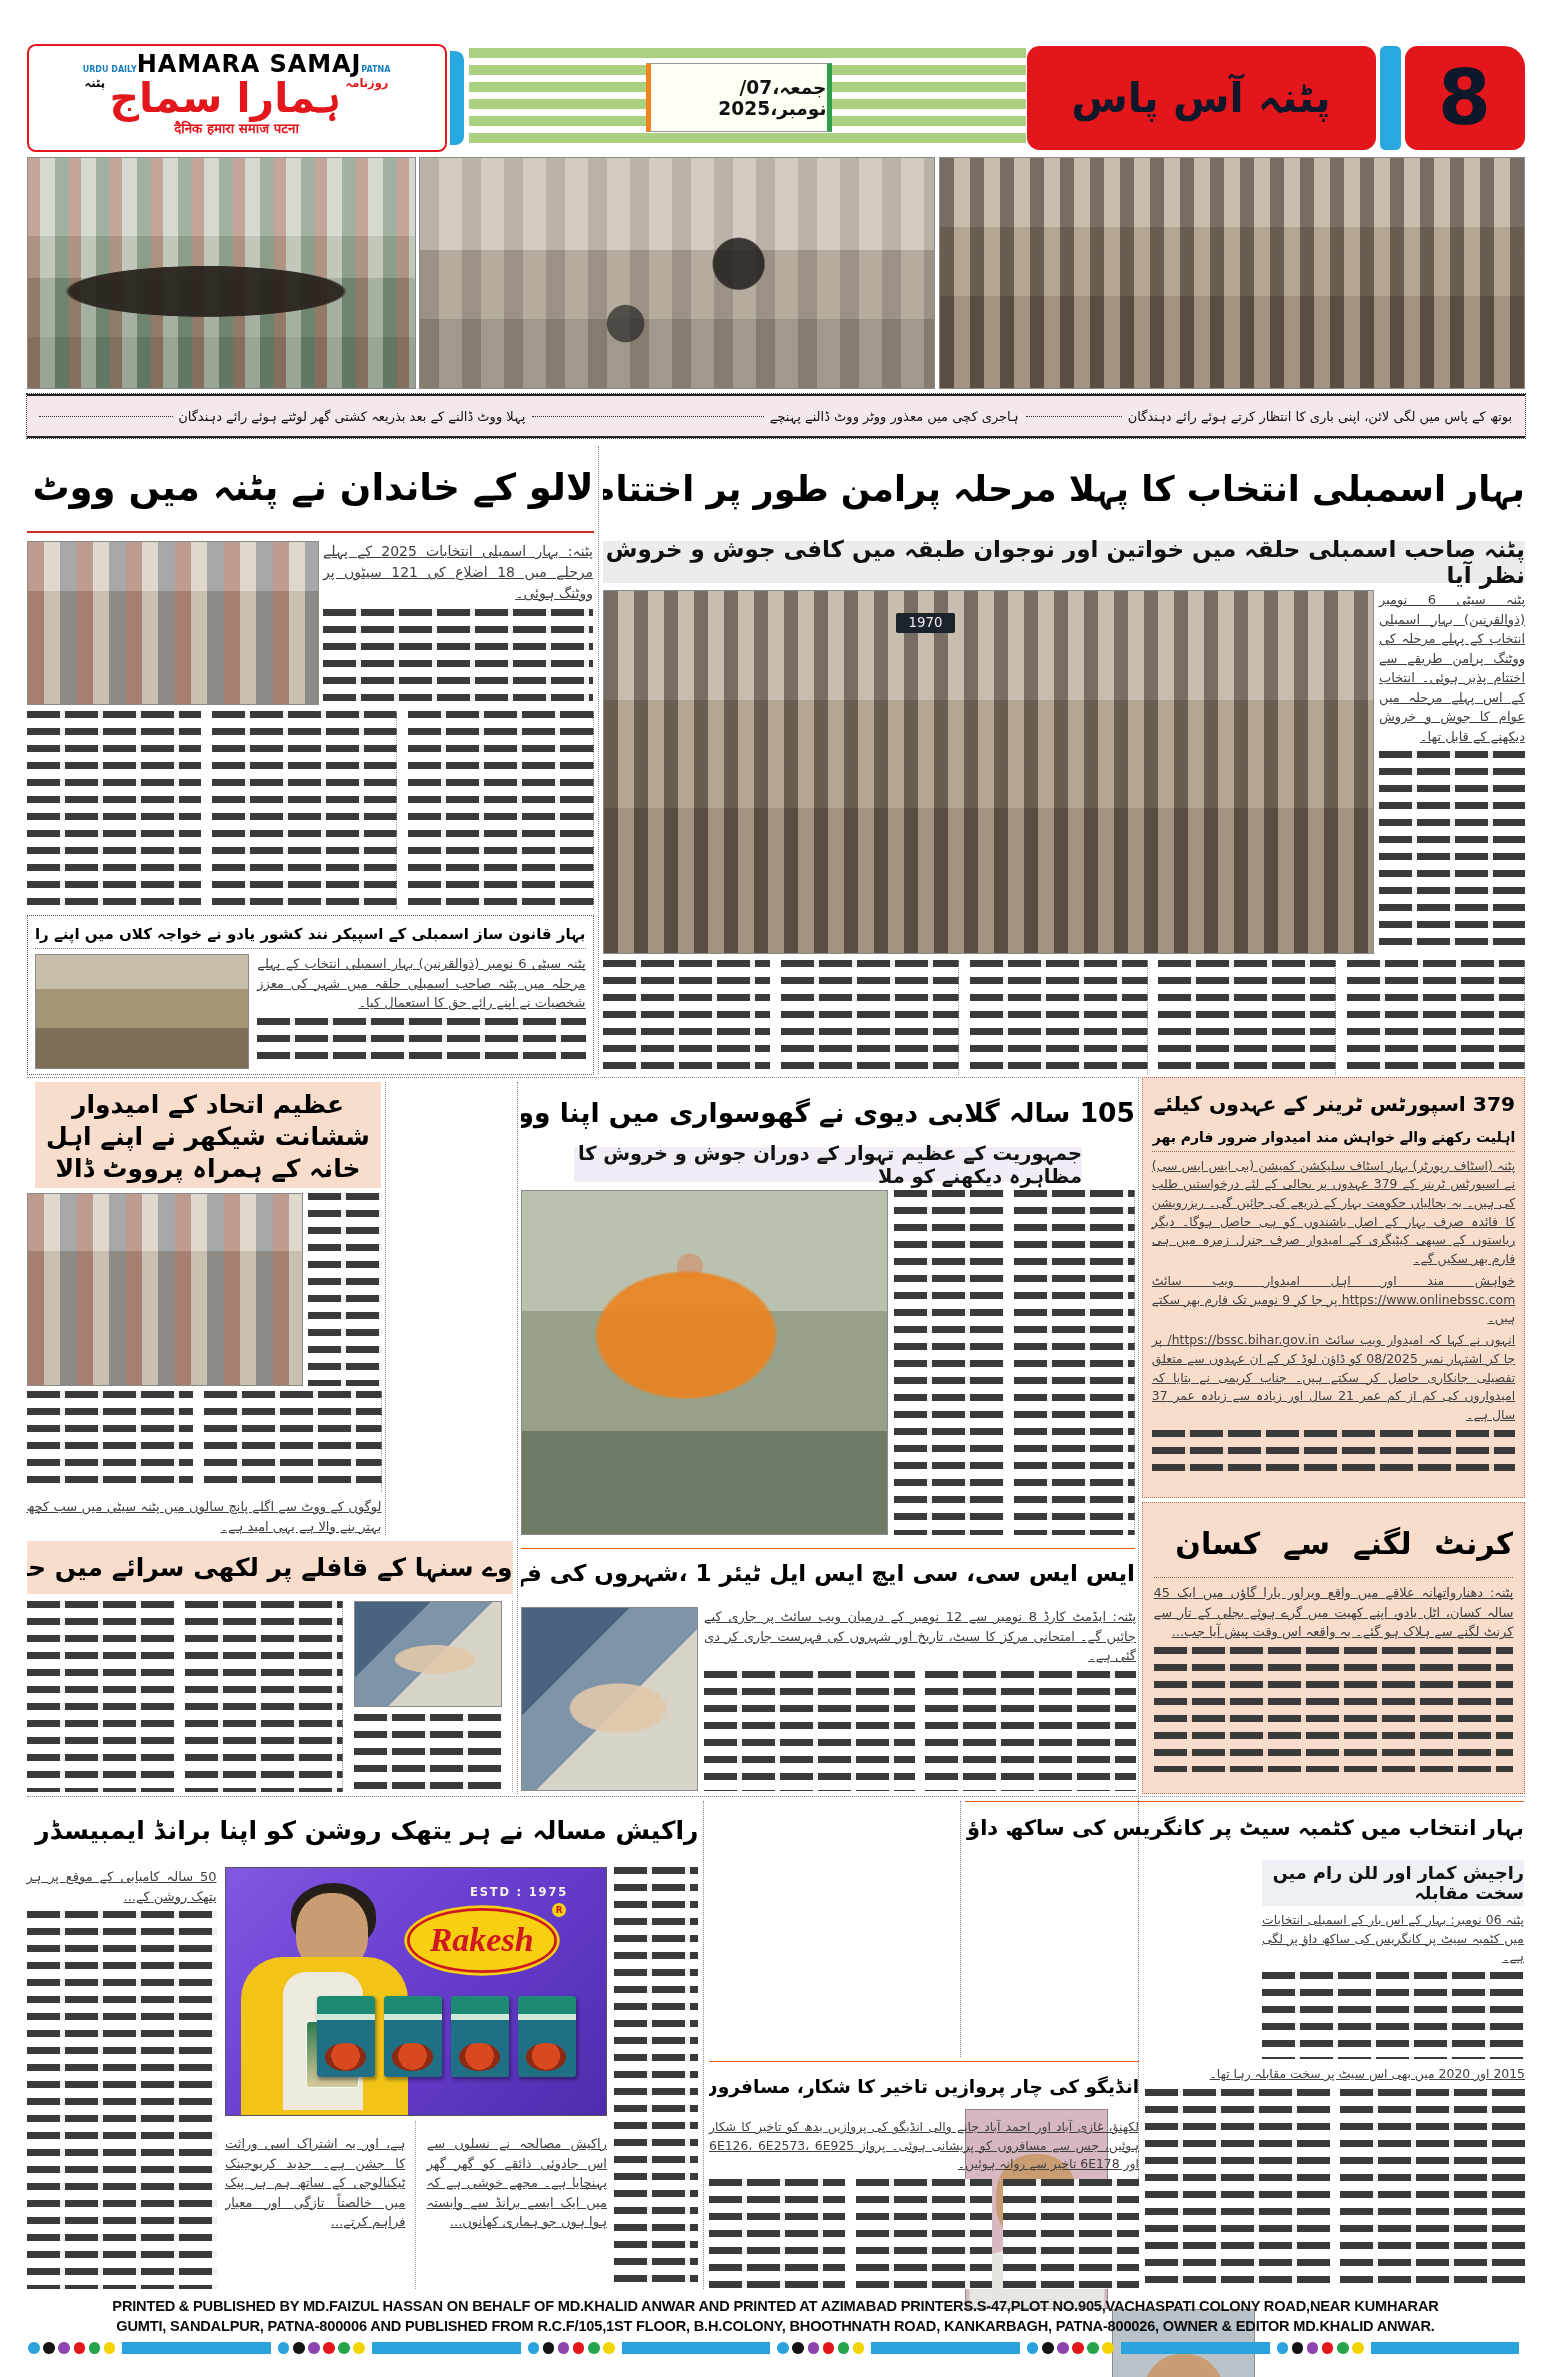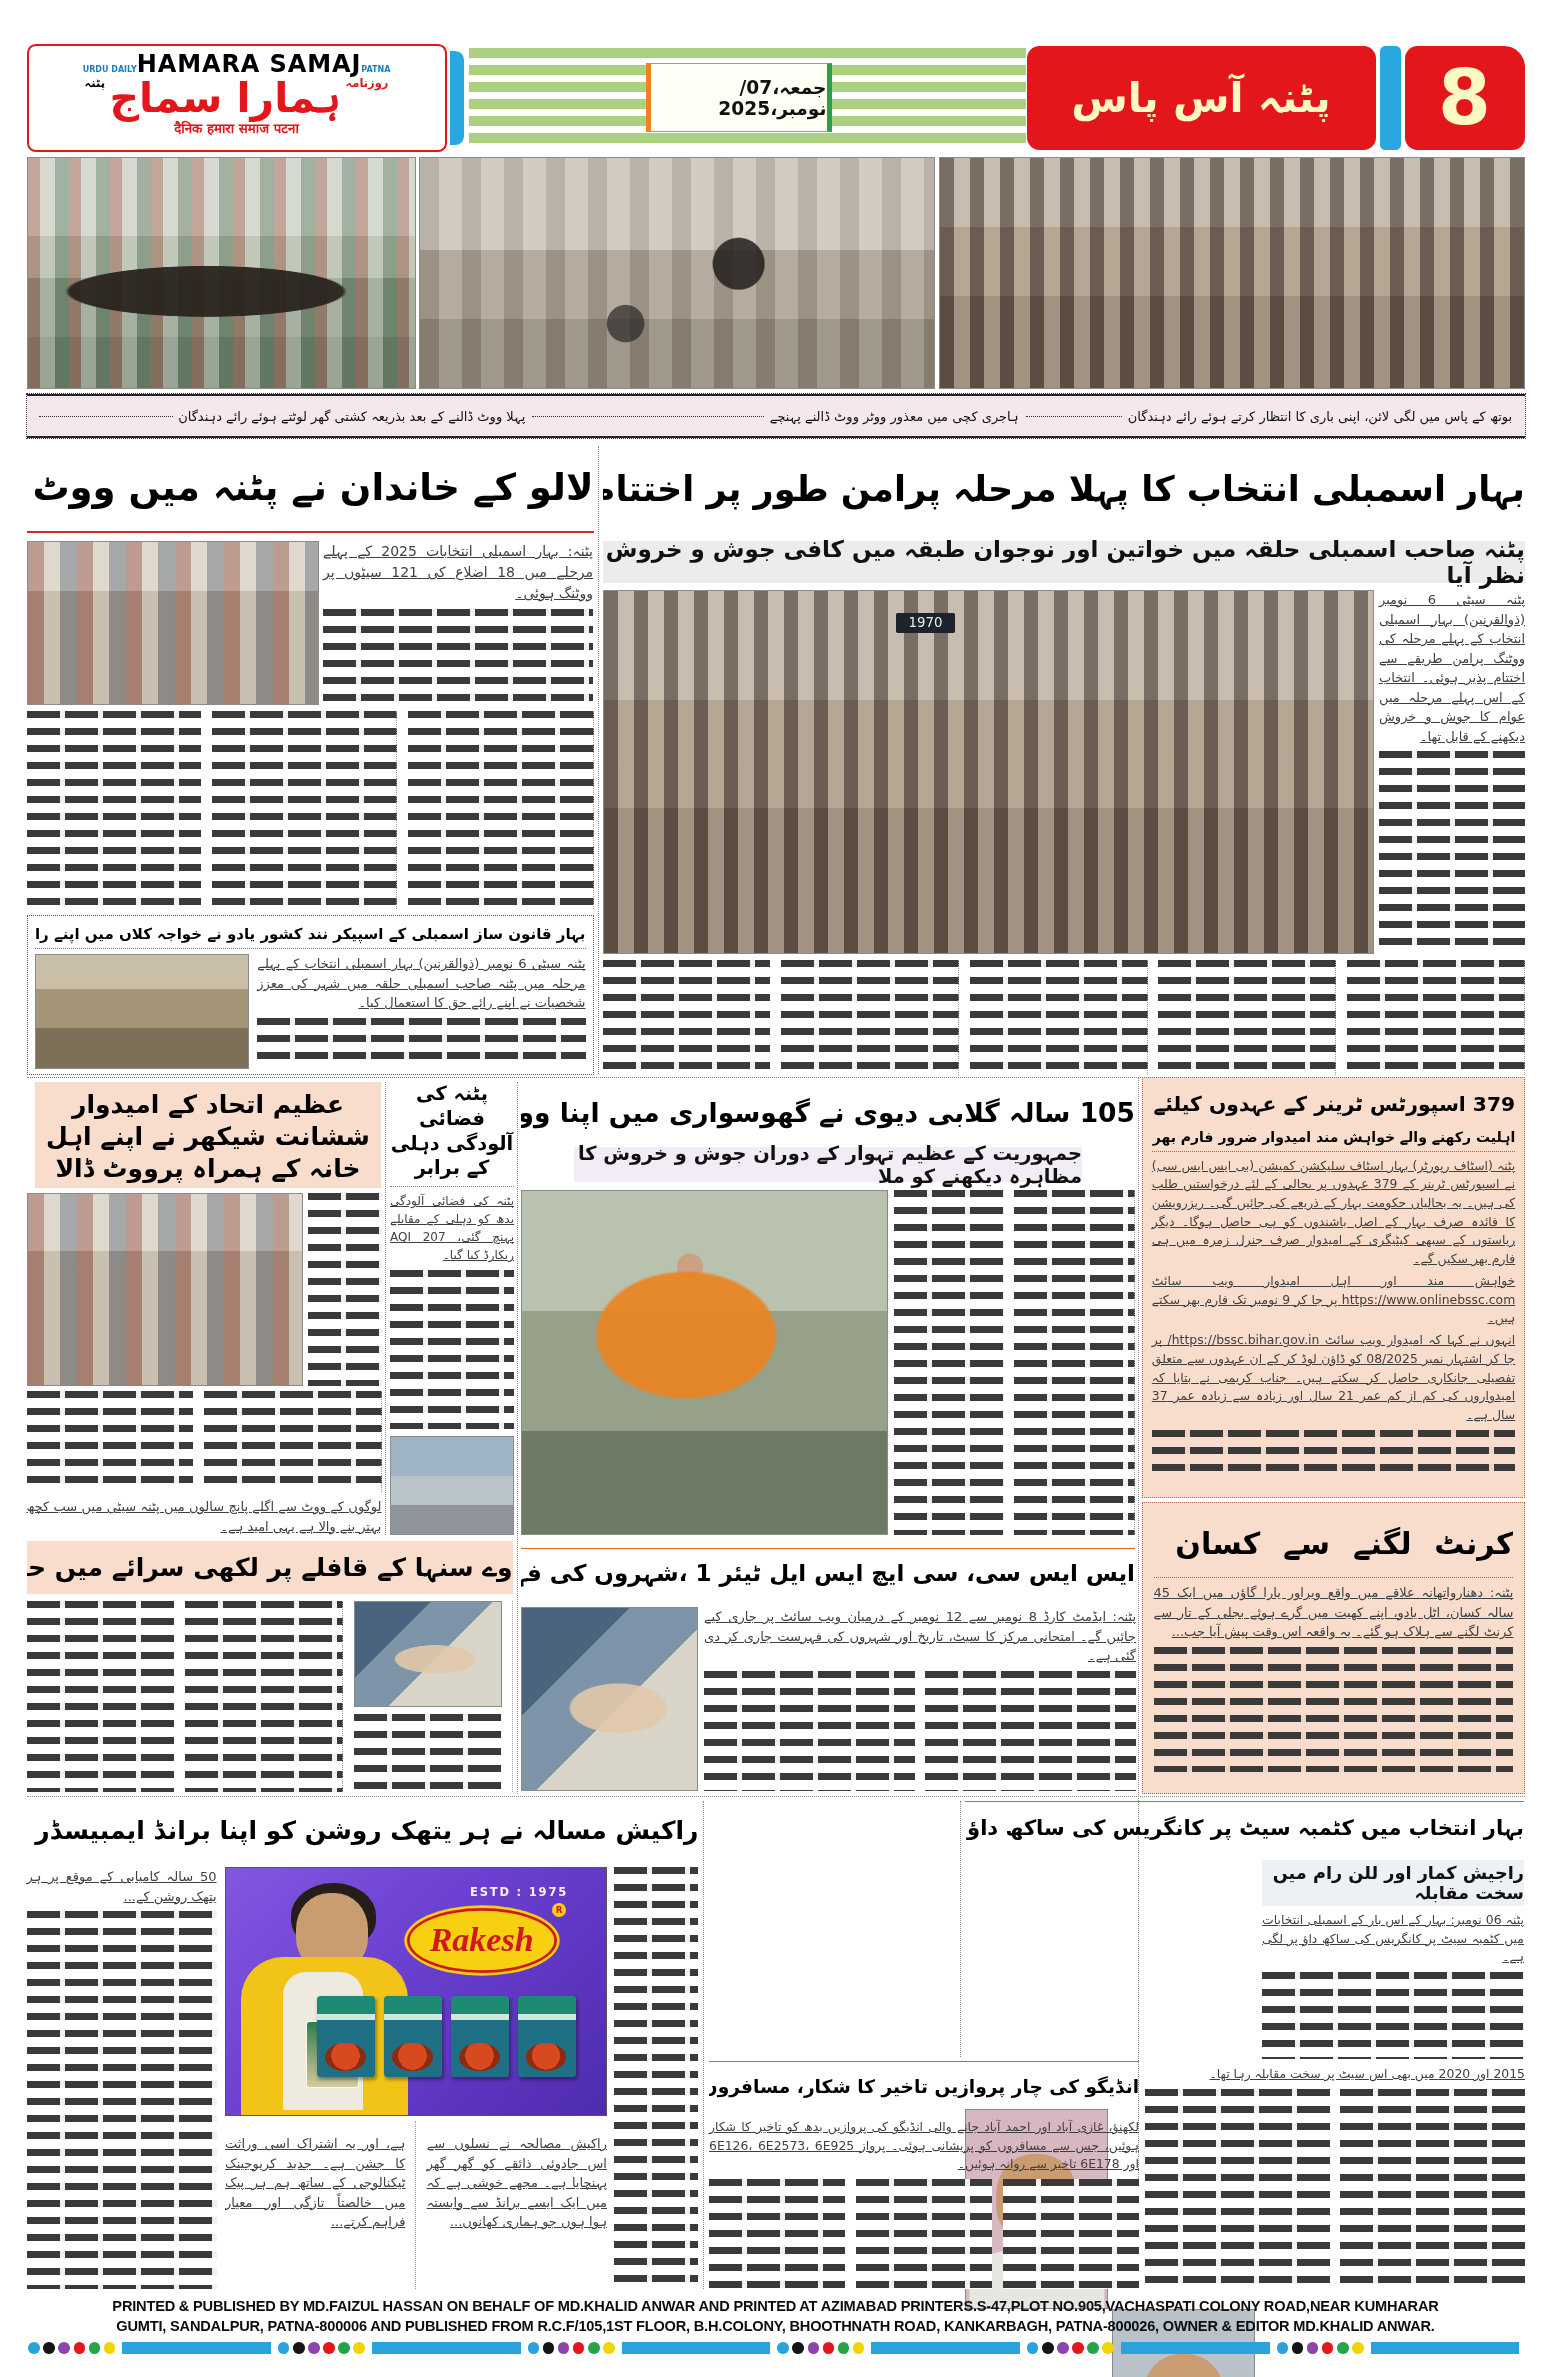--- a/index.html
+++ b/index.html
@@ -56,21 +56,21 @@
   .portrait{border:0.9px solid #8a8a8a;position:relative;overflow:hidden;}
   .portrait .face{position:absolute;left:50%;top:22%;width:58%;height:44%;transform:translateX(-50%);
       background:#c99c72;border-radius:46% 46% 40% 40%;}
   .portrait .torso{position:absolute;left:50%;bottom:-4%;width:96%;height:34%;transform:translateX(-50%);
       background:#e8e6e0;border-radius:40% 40% 0 0;}
   .cap{font-size:13px;color:#111;}
   .gray-bar{background:#ececec;}
   
   .stripes{background:repeating-linear-gradient(to bottom,#abd07f 0 9.7px,#ffffff 9.7px 17px);}
   .logo-box{background:#fff;border:2.7px solid #e3161b;border-radius:8.8px;overflow:hidden;}
-  .red-box{background:#e3161b;border-radius:12.4px;color:#fef9c3;display:flex;align-items:center;justify-content:center;}
+  .red-box{background:#e3161b;border-radius:12.4px;color:#0f172a;display:flex;align-items:center;justify-content:center;}
   .date-box{background:#fffef4;border:0.9px solid #999;border-left:5.3px solid #f0831e;border-right:5.3px solid #2e9e49;
       display:flex;align-items:center;justify-content:center;font-weight:bold;}
   
   .capstrip{background:#f4e7ee;border-top:2.7px double #222;border-bottom:2.7px double #222;outline:0.9px dotted #333;
       display:flex;align-items:center;padding:0 12.4px;gap:7px;}
   .capstrip .cell{display:flex;align-items:center;gap:5.3px;flex:1;min-width:0;}
   .leader{flex:1;border-bottom:1.8px dotted #333;height:0;min-width:26.5px;}
   
   .ad{background:linear-gradient(135deg,#8257e0 0%,#6a3fd0 45%,#4f2cae 100%);position:relative;overflow:hidden;border:0.9px solid #555;}
   .ad .estd{position:absolute;right:10%;top:7%;color:#f7f3ea;font-size:11.5px;letter-spacing:1.8px;font-weight:bold;}
@@ -208,26 +208,20 @@
   <div class="abs" style="left:26.5px;top:1391px;width:355px;height:101px;">
     <div class="cols col-sep">
       <div class="sim"></div>
       <div class="sim"></div>
     </div>
   </div>
   <div class="abs ur txt" style="left:26.5px;top:1497px;width:355px;height:35px;font-size:13px;">لوگوں کے ووٹ سے اگلے پانچ سالوں میں پٹنہ سیٹی میں سب کچھ بہتر بنے والا ہے یہی امید ہے۔</div>
 
   <div class="abs vline" style="left:385px;top:1082px;height:453px;"></div>
 
-  <div class="abs" style="left:390px;top:1082px;width:124px;height:453px;">
-    <div class="hl ur" style="font-size:19.4px;height:104px;border-bottom:0.9px dotted #888;">پٹنہ کی فضائی آلودگی دہلی کے برابر</div>
-    <p class="txt ur" style="font-size:12px;margin:5.3px 0;">پٹنہ کی فضائی آلودگی بدھ کو دہلی کے مقابلے پہنچ گئی، AQI 207 ریکارڈ کیا گیا۔</p>
-    <div class="sim" style="height:159px;"></div>
-    <div class="ph ph-haze" style="height:97px;margin-top:7px;"></div>
-  </div>
 
   <div class="abs vline" style="left:517px;top:1082px;height:712px;"></div>
 
   <div class="abs hl ur nw" style="left:521px;top:1084px;width:614px;height:58px;font-size:26.5px;line-height:58px;">105 سالہ گلابی دیوی نے گھوسواری میں اپنا ووٹ ڈالا</div>
   <div class="abs subbar ur" style="left:574px;top:1147px;width:508px;height:35px;">
     <span style="font-size:19.4px;">جمہوریت کے عظیم تہوار کے دوران جوش و خروش کا مظاہرہ دیکھنے کو ملا</span>
   </div>
   <div class="abs ph ph-gulabi" style="left:521px;top:1190px;width:367px;height:345px;"></div>
   <div class="abs" style="left:894px;top:1190px;width:241px;height:345px;">
     <div class="cols col-sep">

